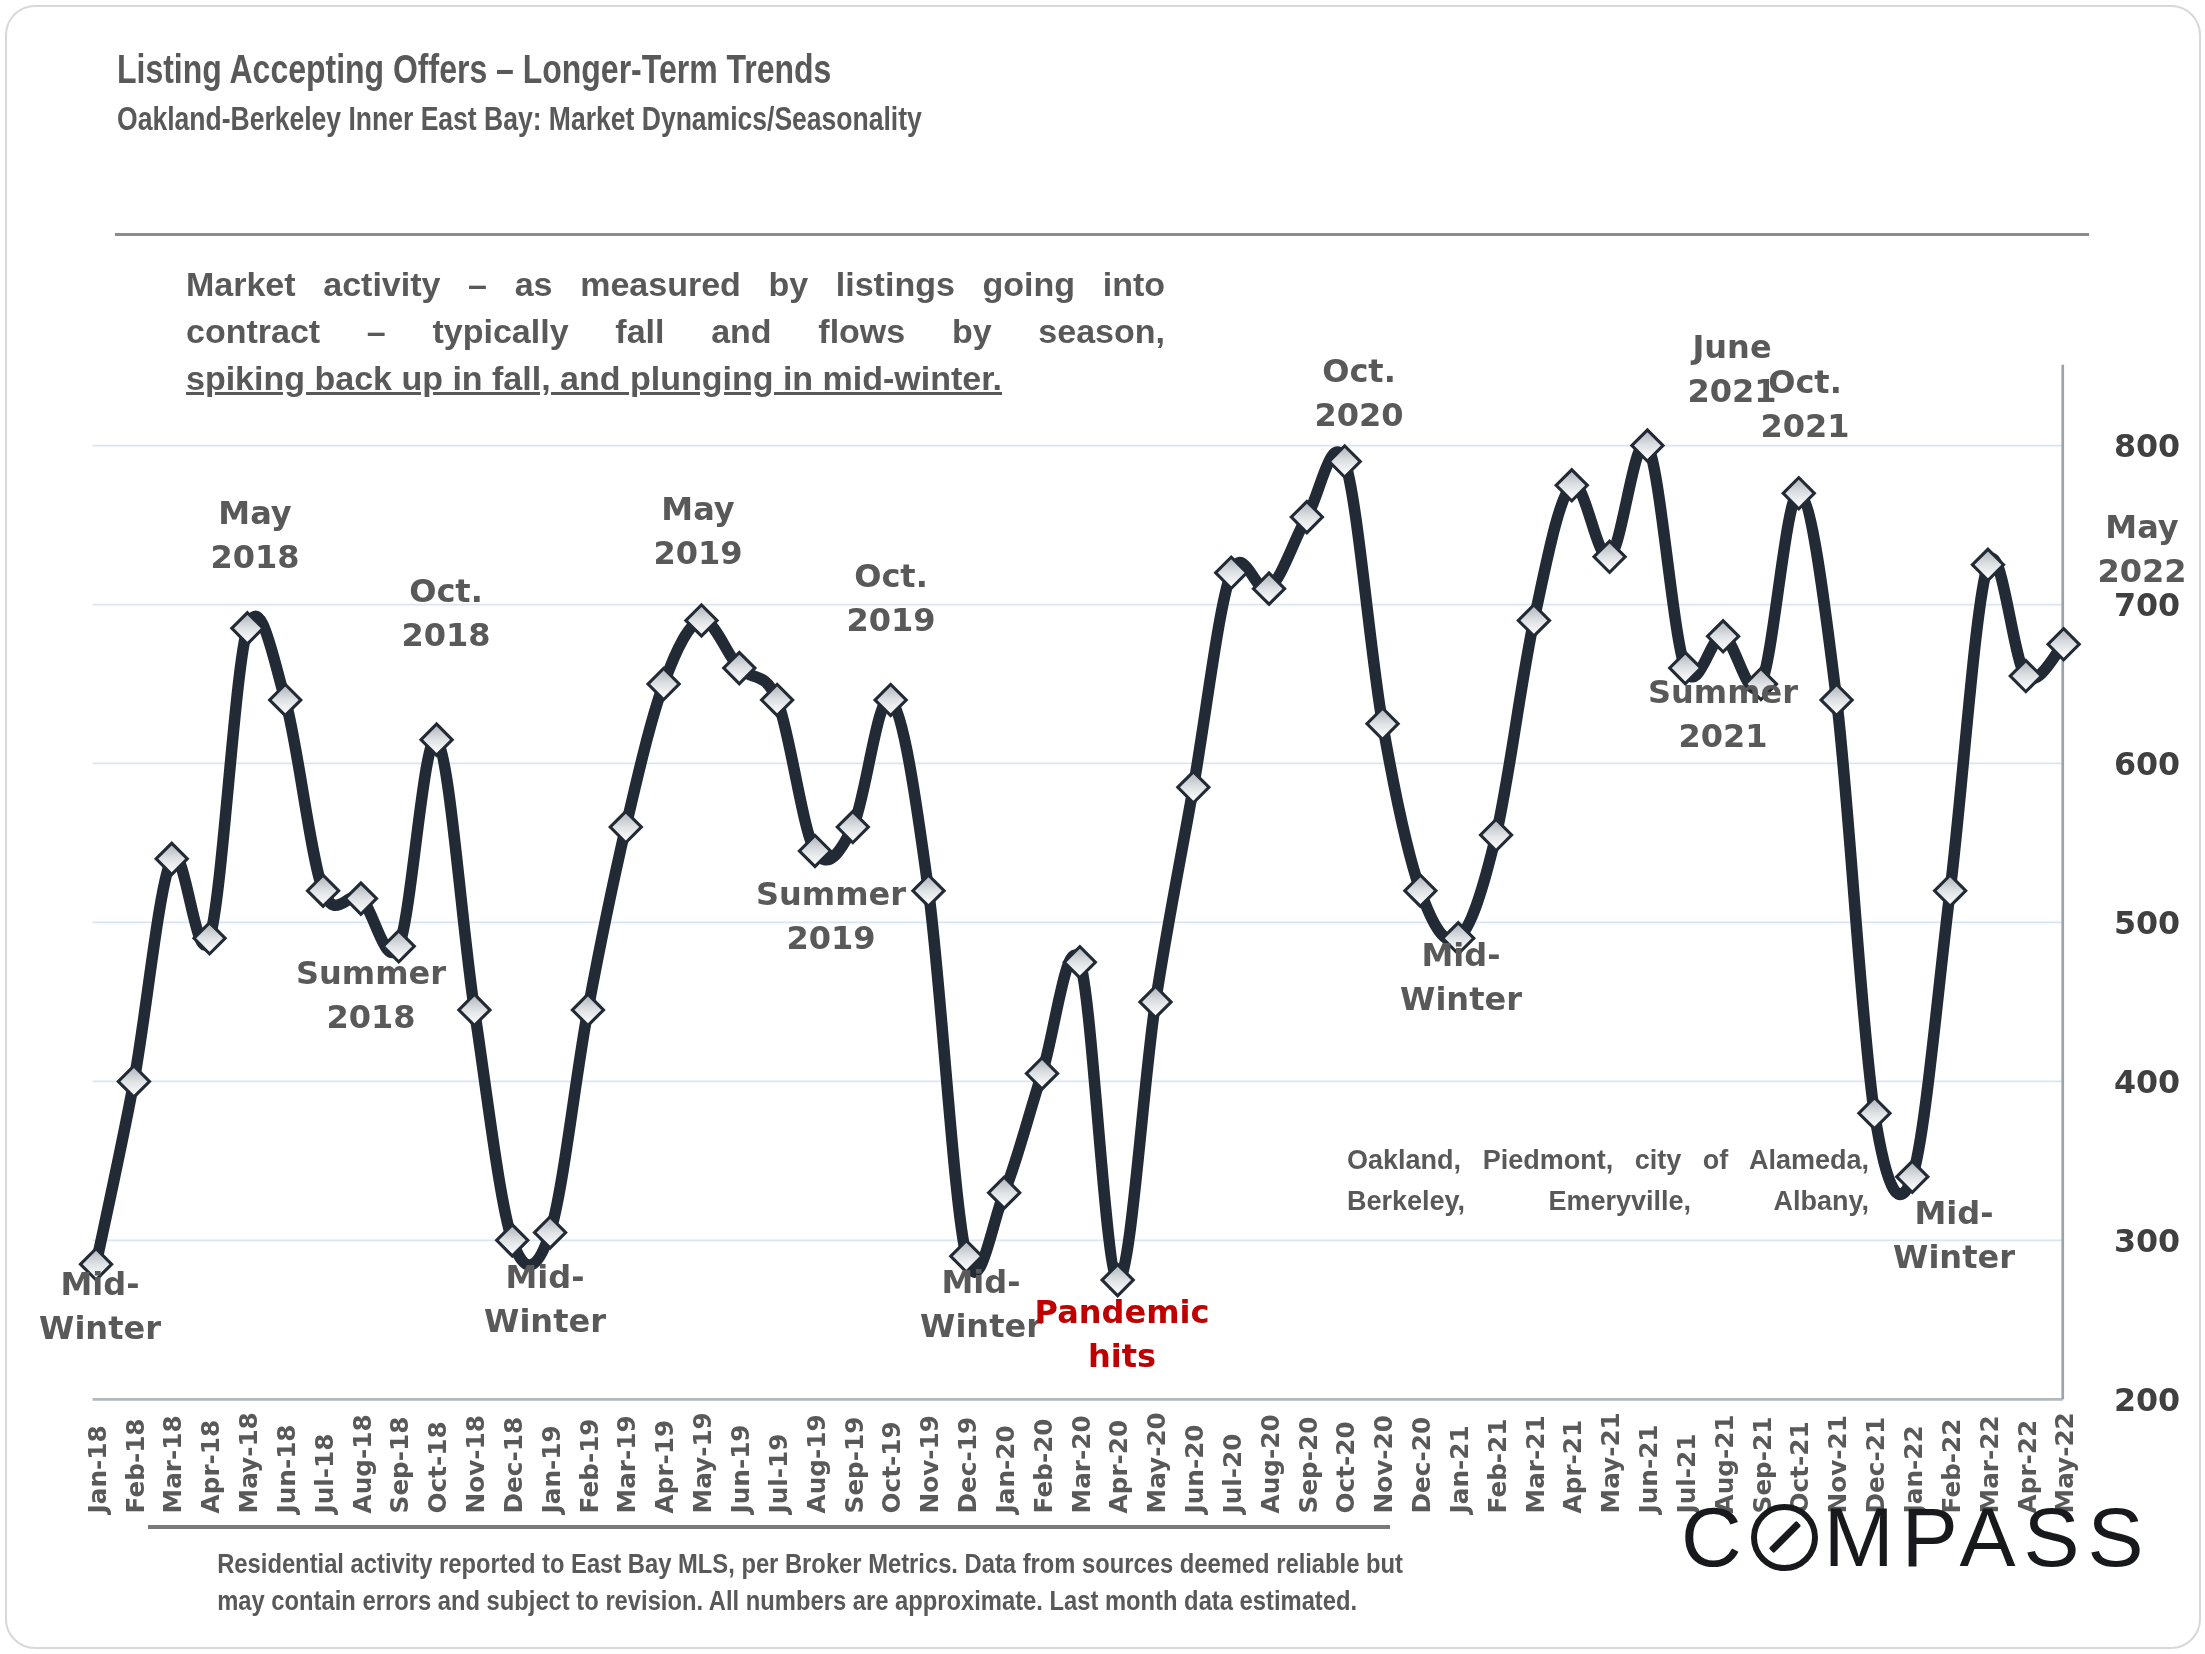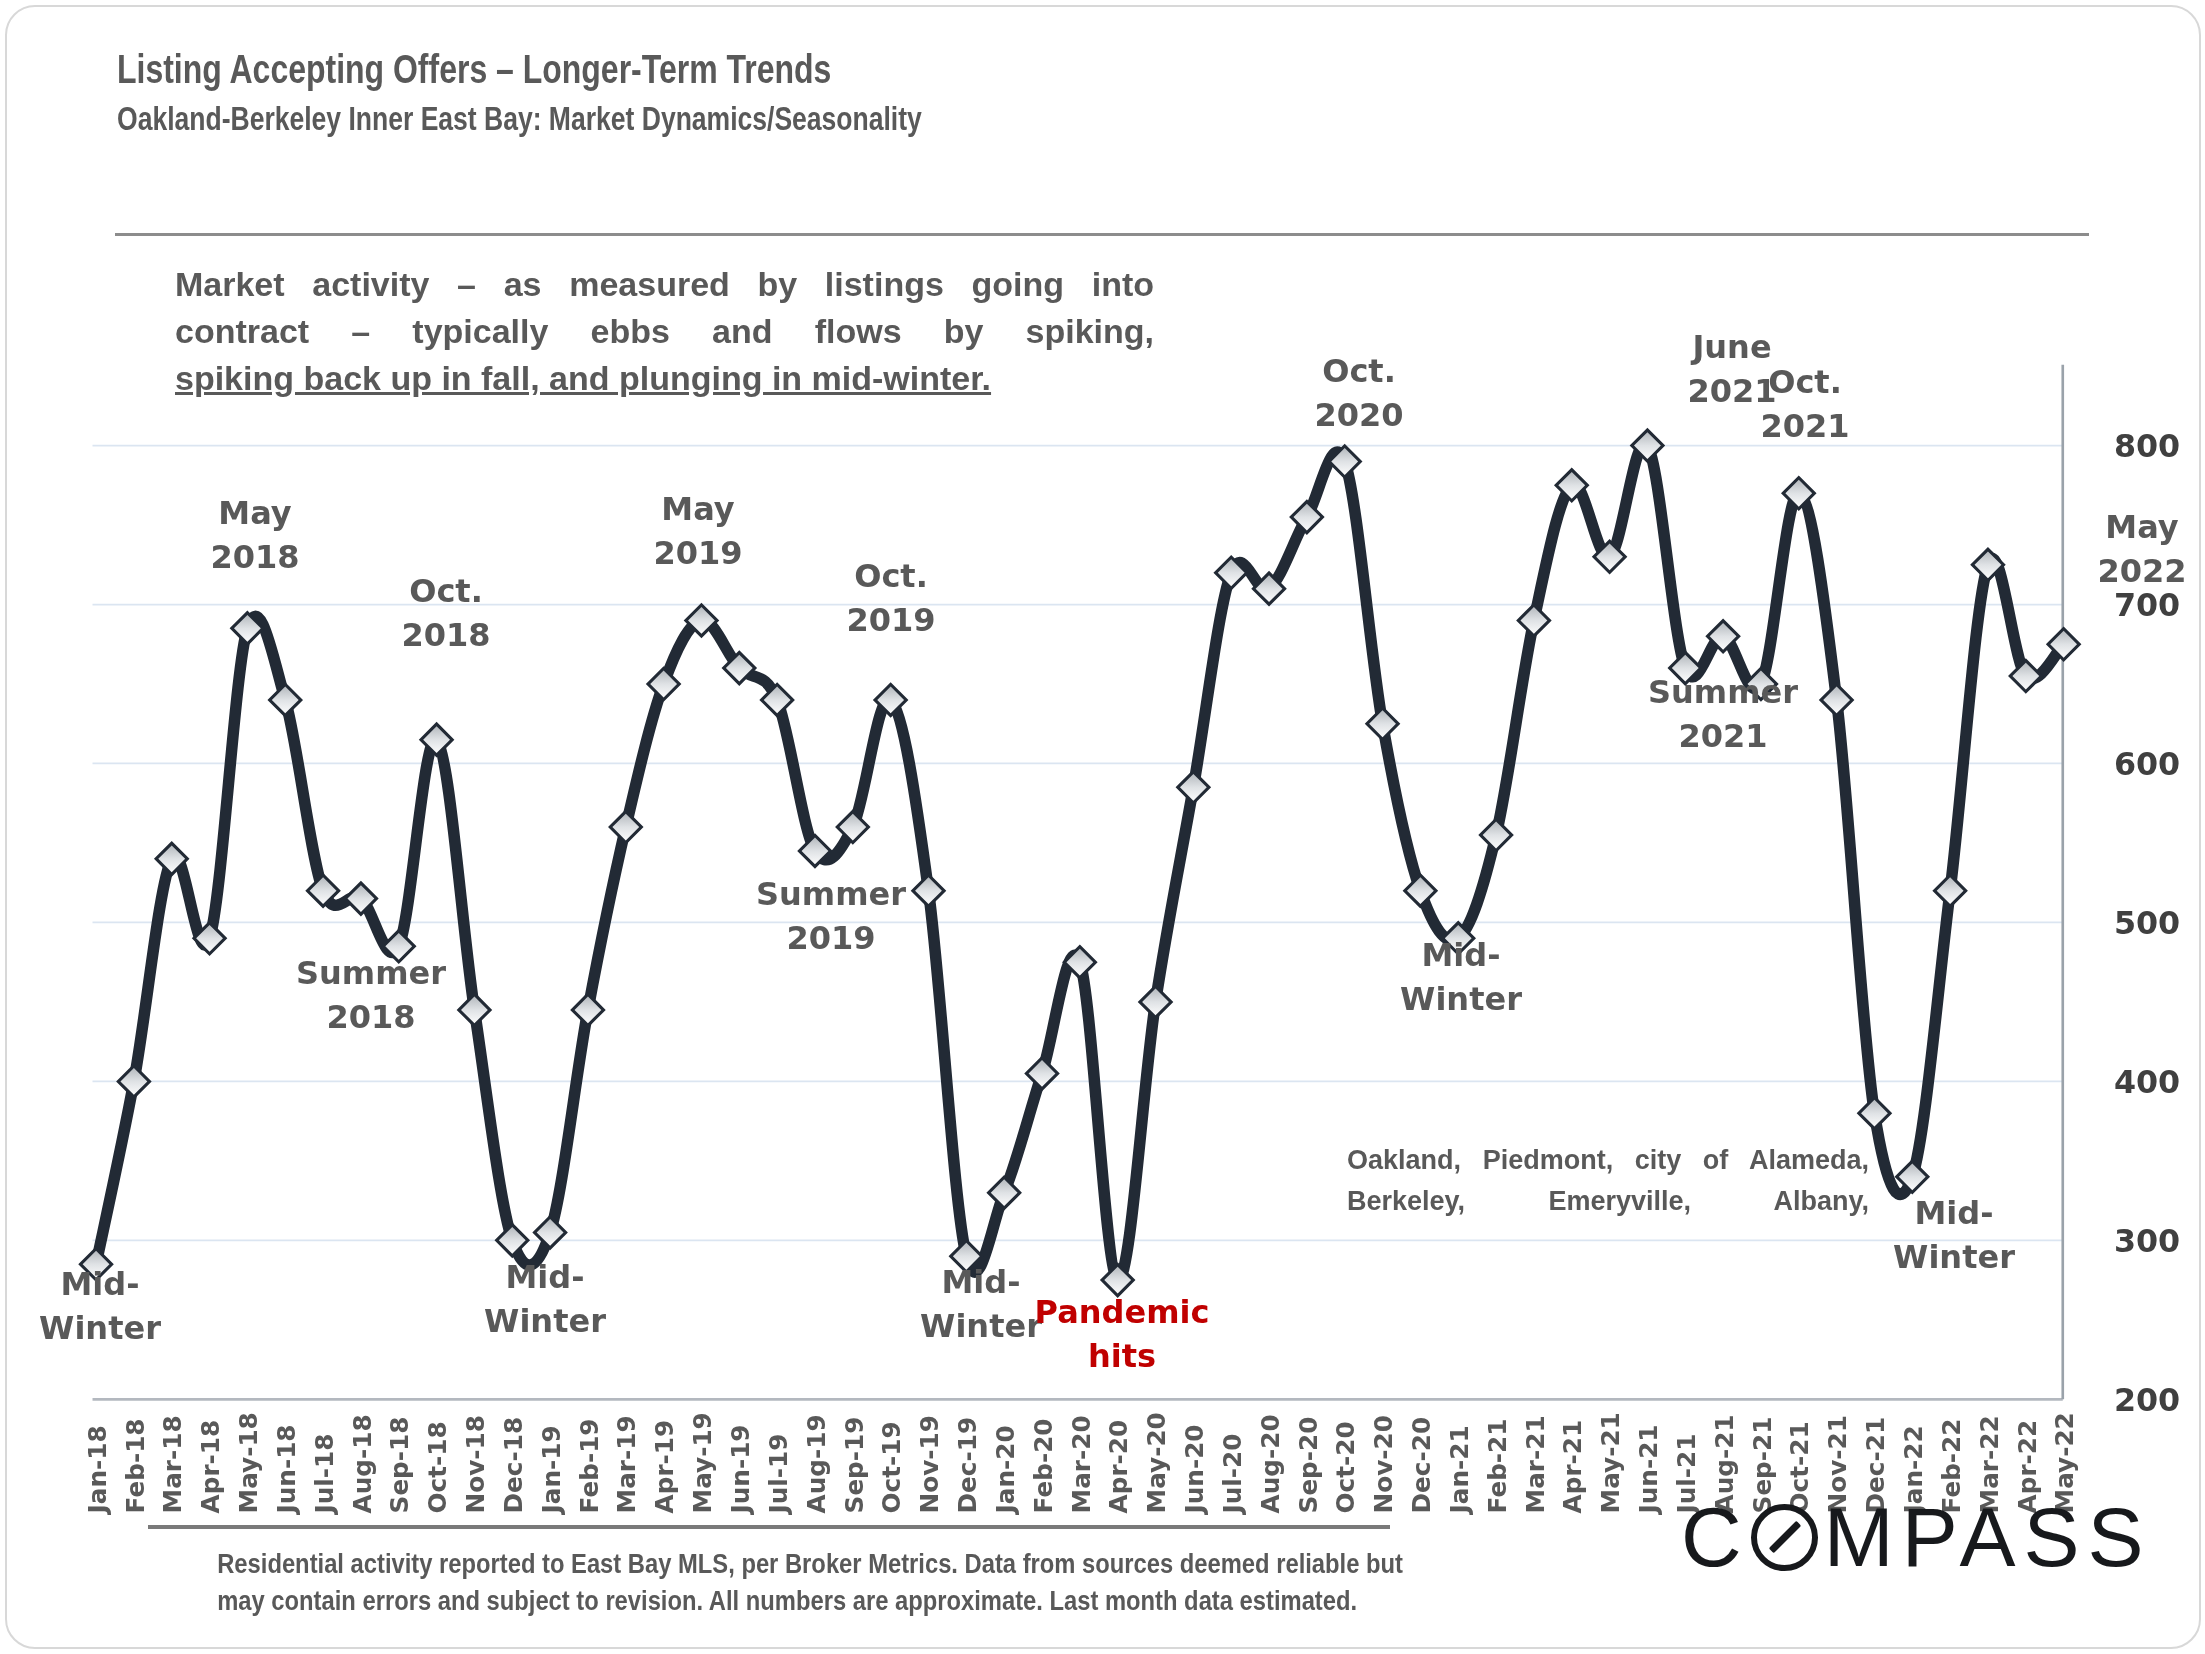--- a/index.html
+++ b/index.html
@@ -4,21 +4,21 @@
 <style>
   html,body{margin:0;padding:0;background:#ffffff;}
   body{width:2206px;height:1654px;position:relative;overflow:hidden;
        font-family:"Liberation Sans",sans-serif;}
   .frame{position:absolute;inset:5.3px;border:2.6px solid #d8d8d8;border-radius:30px;}
   .title{position:absolute;left:117px;top:46px;font-size:41px;font-weight:bold;color:#595959;
          white-space:nowrap;transform:scaleX(.78);transform-origin:left top;letter-spacing:0px;}
   .subtitle{position:absolute;left:117px;top:99px;font-size:34px;font-weight:bold;color:#595959;
          white-space:nowrap;transform:scaleX(.78);transform-origin:left top;}
   .rule-top{position:absolute;left:115px;top:233px;width:1974px;height:2.6px;background:#8c8c8c;}
-  .intro{position:absolute;left:175px;top:261px;width:979px;}
+  .intro{position:absolute;left:186px;top:261px;width:979px;}
   .intro .line{font-size:34px;font-weight:bold;color:#595959;line-height:47px;
                text-align:justify;text-align-last:justify;white-space:nowrap;}
   .intro .line.last{text-align-last:left;text-decoration:underline;}
   .area-note{position:absolute;left:1347px;top:1140px;width:522px;}
   .area-note .line{font-size:27px;font-weight:bold;color:#595959;line-height:41px;
                text-align:justify;text-align-last:justify;white-space:nowrap;}
   .area-note .line.last{text-align-last:left;}
   #chart-layer{position:absolute;left:0;top:12px;width:2206px;height:1654px;}
   #annotations{position:absolute;left:0;top:0;width:2206px;height:1654px;pointer-events:none;}
   .anno{position:absolute;transform:translateX(-50%);font-family:"DejaVu Sans",sans-serif;
@@ -42,21 +42,21 @@
 <body>
 
 <div class="frame"></div>
 
 <div class="title">Listing Accepting Offers – Longer-Term Trends</div>
 <div class="subtitle">Oakland-Berkeley Inner East Bay: Market Dynamics/Seasonality</div>
 <div class="rule-top"></div>
 
 <div class="intro" id="intro-block">
     <div class="line">Market activity – as measured by listings going into</div>
-    <div class="line">contract – typically ebbs and flows by spiking,</div>
+    <div class="line">contract – typically fall and flows by season,</div>
     <div class="line last">spiking back up in fall, and plunging in mid-winter.</div>
   </div>
 
 <div id="chart-layer"><svg width="2206" height="1654" viewBox="0 0 2500 1875">
       <defs>
         <linearGradient id="dg" x1="0" y1="0" x2="1" y2="1">
           <stop offset="0" stop-color="#aeb3b8"></stop>
           <stop offset="0.5" stop-color="#dfe2e5"></stop>
           <stop offset="1" stop-color="#ffffff"></stop>
         </linearGradient>

